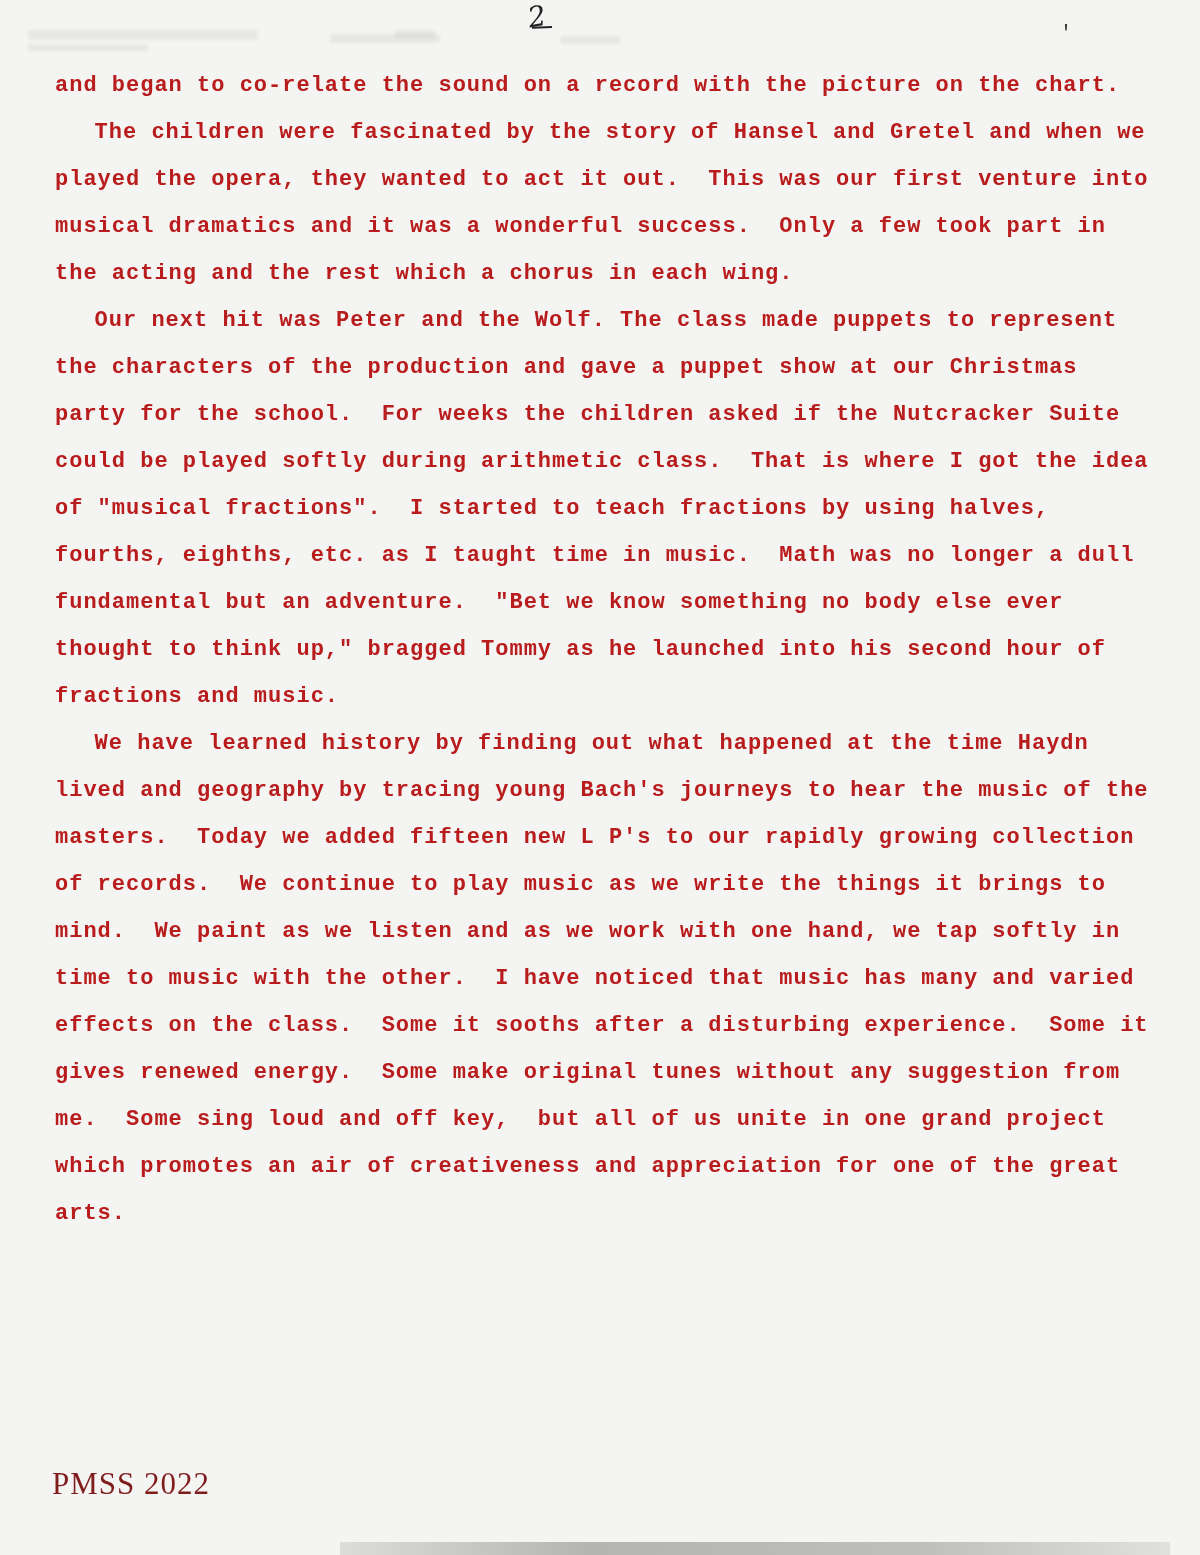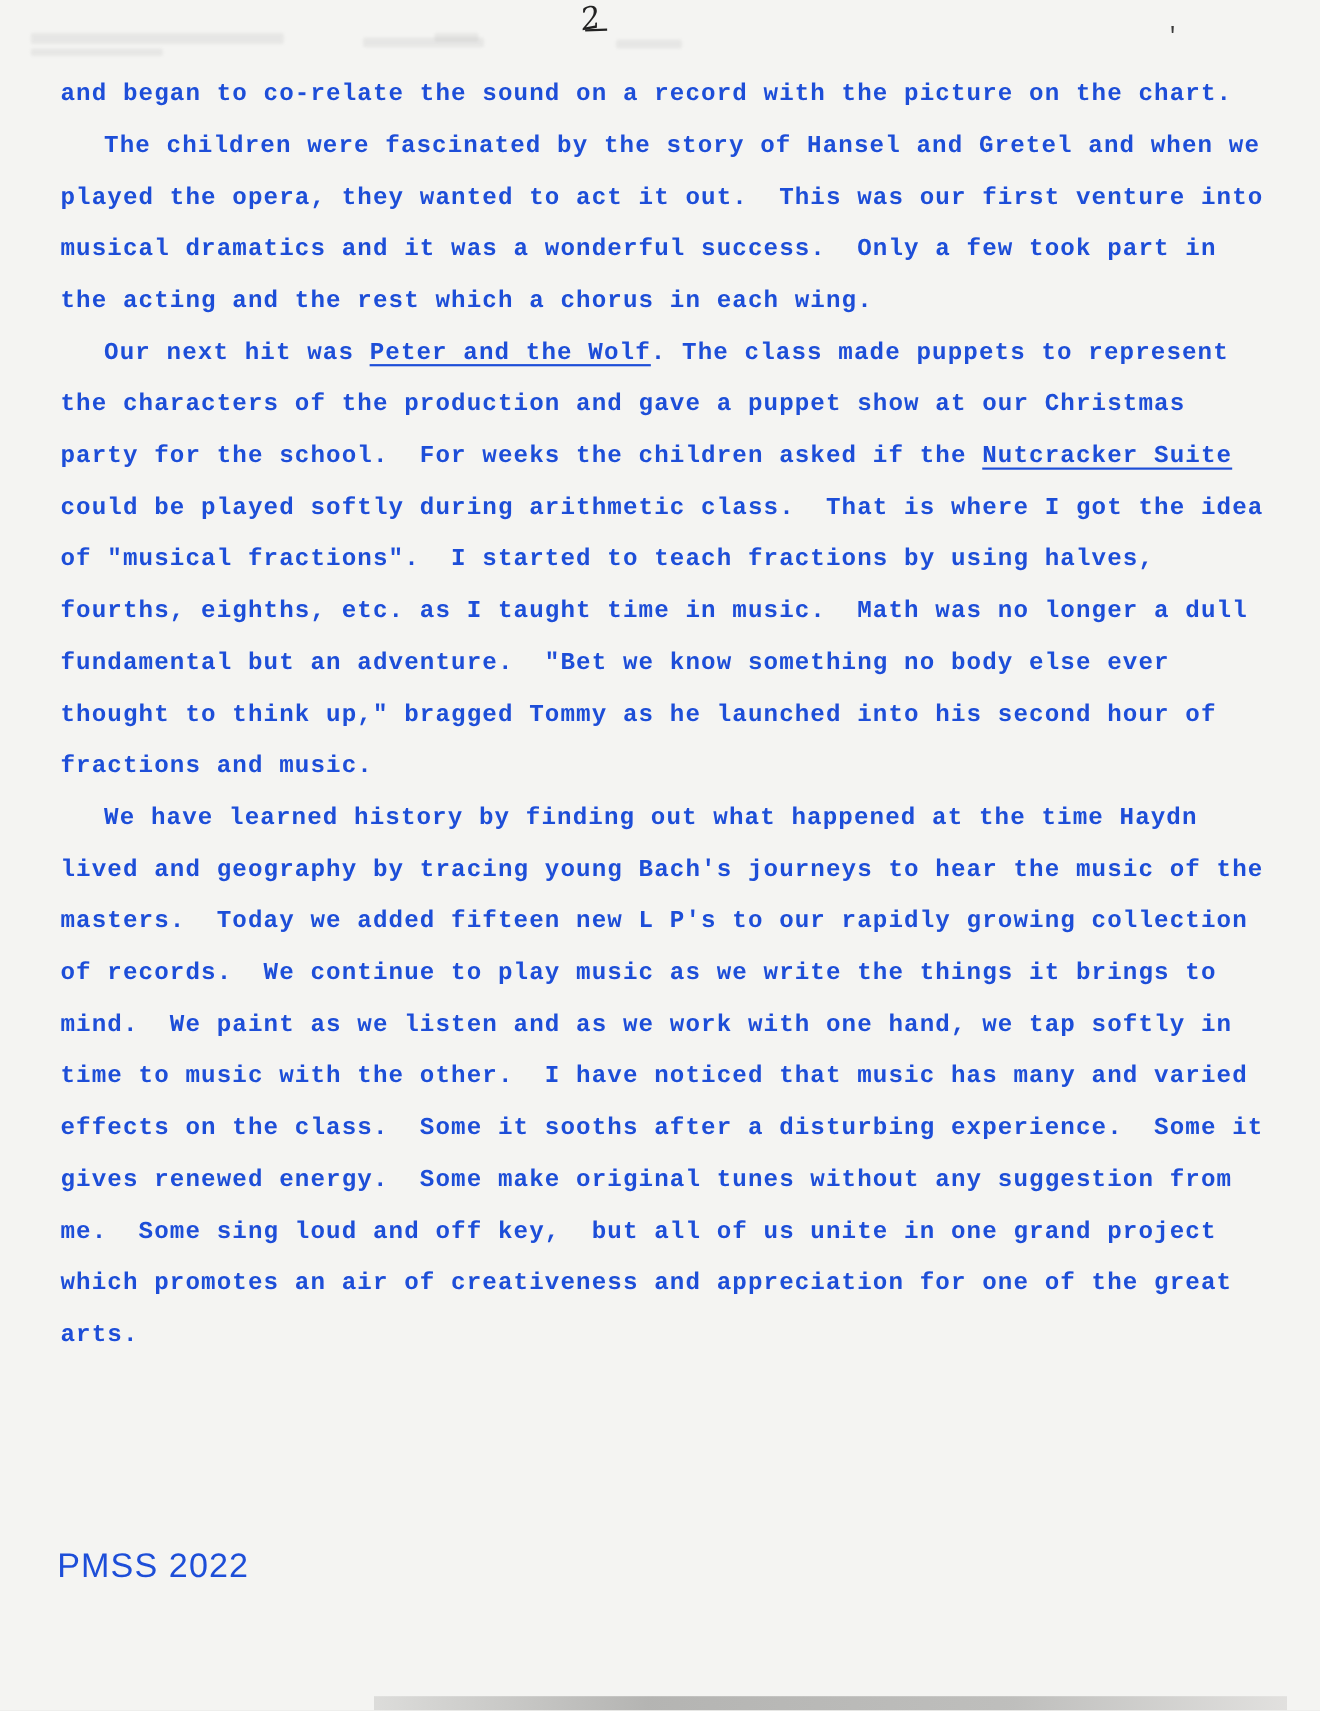--- a/index.html
+++ b/index.html
@@ -63,46 +63,45 @@
     width: 20px;
     height: 2px;
     background: #222;
     transform: rotate(8deg);
   }
   .document-body {
     position: absolute;
     left: 55px;
     top: 62px;
     width: 1102px;
-    color: #1d4ed8;
+    color: #b91c1c;
     font-size: 22px;
     font-weight: 600;
     line-height: 47px;
     letter-spacing: 1px;
   }
   .document-body p {
     margin: 0;
     white-space: pre-wrap;
   }
   .document-body p.indent {
     text-indent: 3ch;
   }
   .underline {
-    text-decoration: underline;
     text-underline-offset: 5px;
     text-decoration-thickness: 2px;
     text-align: center;
   }
   .watermark {
     position: absolute;
     left: 52px;
-    top: 1406px;
-    font-family: Liberation Sans, sans-serif;
+    top: 1466px;
+    font-family: Liberation Serif, serif;
     font-size: 31px;
-    color: #1d4ed8;
+    color: #7f1d1d;
     letter-spacing: 1px;
   }
 </style>
 </head>
 <body>
 
 <div class="page">
 
   <div class="artifact a1"></div>
   <div class="artifact a2"></div>

